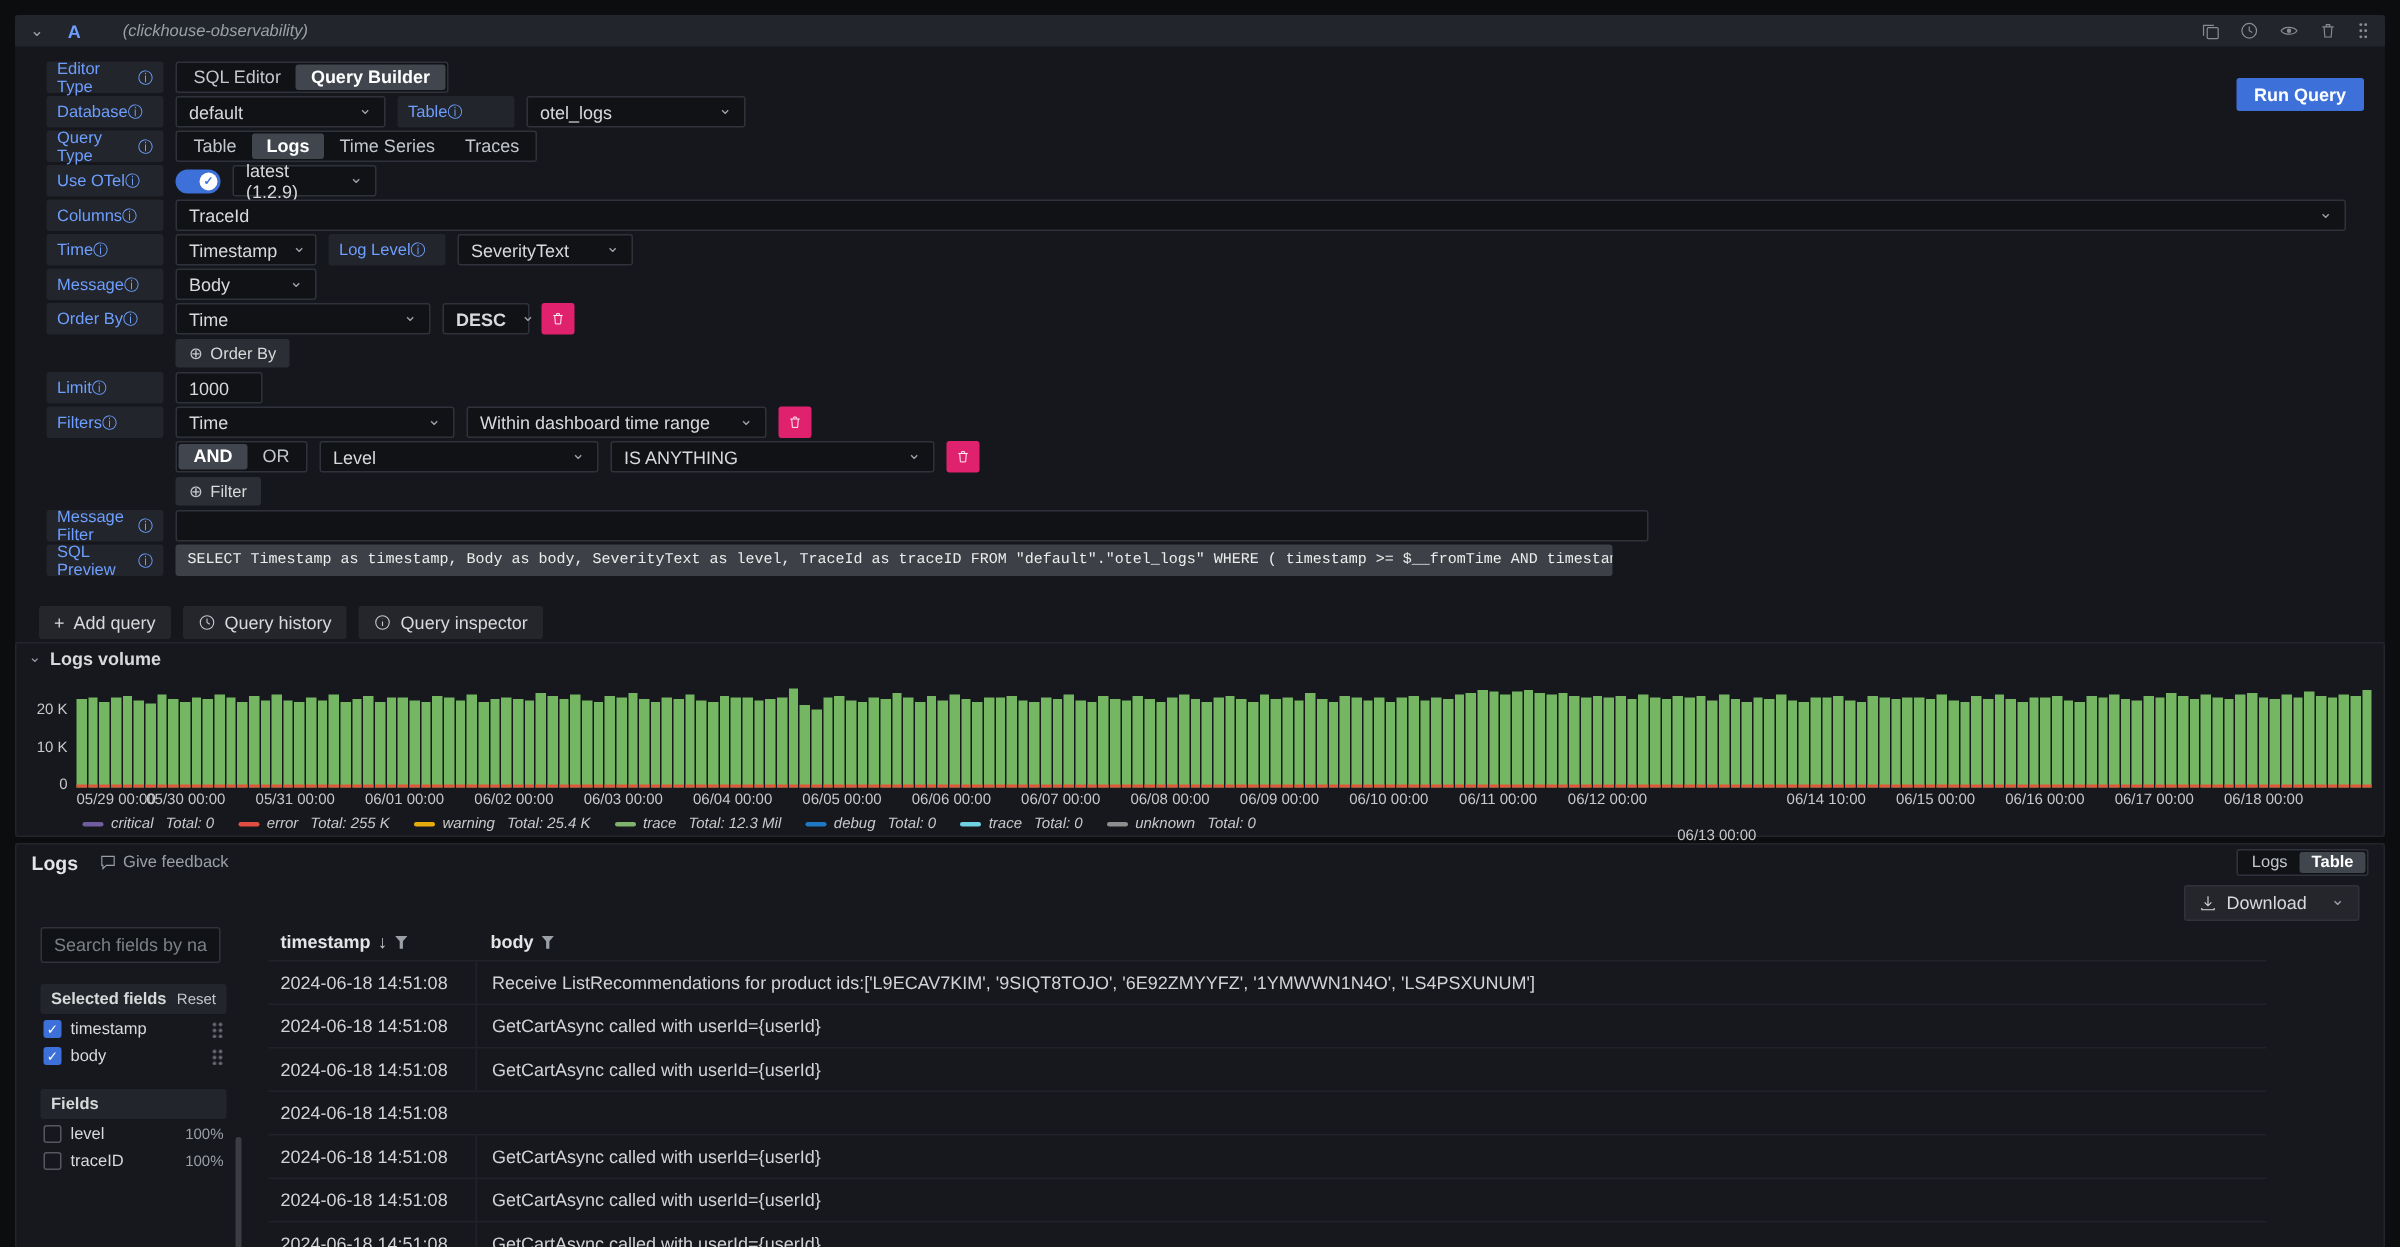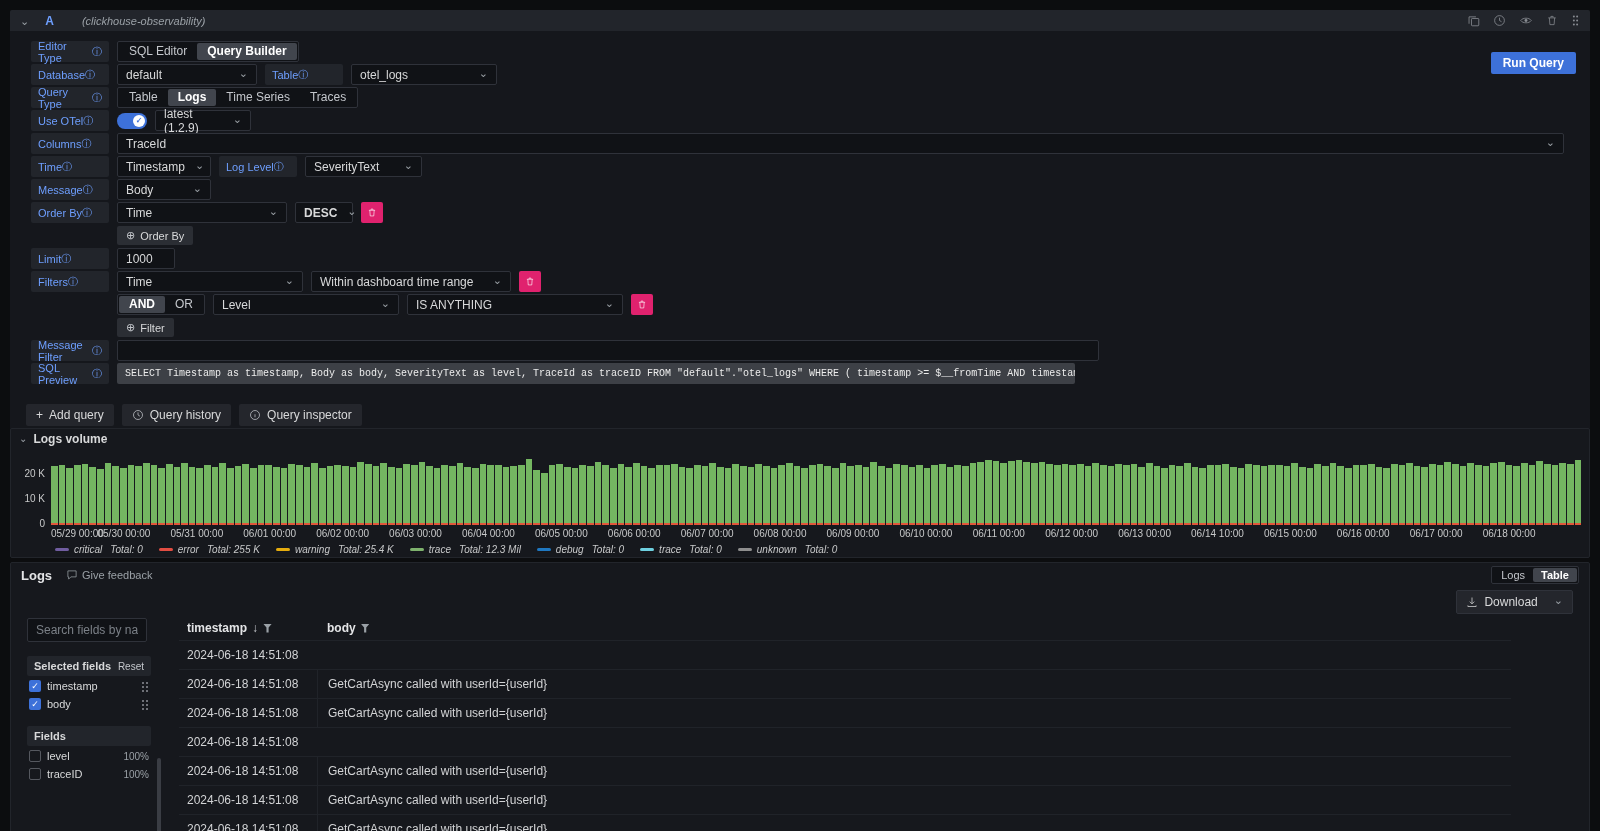--- a/index.html
+++ b/index.html
@@ -572,21 +572,21 @@
       <span class="xtick" style="left: 23.825%; transform: translateX(-50%);">06/03 00:00</span>
       <span class="xtick" style="left: 28.59%; transform: translateX(-50%);">06/04 00:00</span>
       <span class="xtick" style="left: 33.355%; transform: translateX(-50%);">06/05 00:00</span>
       <span class="xtick" style="left: 38.12%; transform: translateX(-50%);">06/06 00:00</span>
       <span class="xtick" style="left: 42.885%; transform: translateX(-50%);">06/07 00:00</span>
       <span class="xtick" style="left: 47.65%; transform: translateX(-50%);">06/08 00:00</span>
       <span class="xtick" style="left: 52.415%; transform: translateX(-50%);">06/09 00:00</span>
       <span class="xtick" style="left: 57.18%; transform: translateX(-50%);">06/10 00:00</span>
       <span class="xtick" style="left: 61.945%; transform: translateX(-50%);">06/11 00:00</span>
       <span class="xtick" style="left: 66.71%; transform: translateX(-50%);">06/12 00:00</span>
-      <span class="xtick" style="left: 71.475%; transform: translateX(-50%);">06/13 00:00</span>
+      <span class="xtick" style="left: 71.475%; transform: translateX(-50%); margin-top: 24px;">06/13 00:00</span>
       <span class="xtick" style="left: 76.24%; transform: translateX(-50%);">06/14 10:00</span>
       <span class="xtick" style="left: 81.005%; transform: translateX(-50%);">06/15 00:00</span>
       <span class="xtick" style="left: 85.77%; transform: translateX(-50%);">06/16 00:00</span>
       <span class="xtick" style="left: 90.535%; transform: translateX(-50%);">06/17 00:00</span>
       <span class="xtick" style="left: 95.3%; transform: translateX(-50%);">06/18 00:00</span>
     </div>
   <div class="legend">
       <span class="litem">
         <span class="dash" style="background: rgb(112, 93, 160);"></span>
         <span>critical</span>
@@ -694,20 +694,21 @@
           <span class="funnel"></span>
         </div>
         <div class="c2">
           <span>body</span>
           <span class="funnel"></span>
         </div>
       </div>
       <div id="log-rows">
           <div class="trow">
             <div class="c1">2024-06-18 14:51:08</div>
+            <div class="c2">Receive ListRecommendations for product ids:['L9ECAV7KIM', '9SIQT8TOJO', '6E92ZMYYFZ', '1YMWWN1N4O', 'LS4PSXUNUM']</div>
           </div>
           <div class="trow">
             <div class="c1">2024-06-18 14:51:08</div>
             <div class="c2">GetCartAsync called with userId={userId}</div>
           </div>
           <div class="trow">
             <div class="c1">2024-06-18 14:51:08</div>
             <div class="c2">GetCartAsync called with userId={userId}</div>
           </div>
           <div class="trow">

